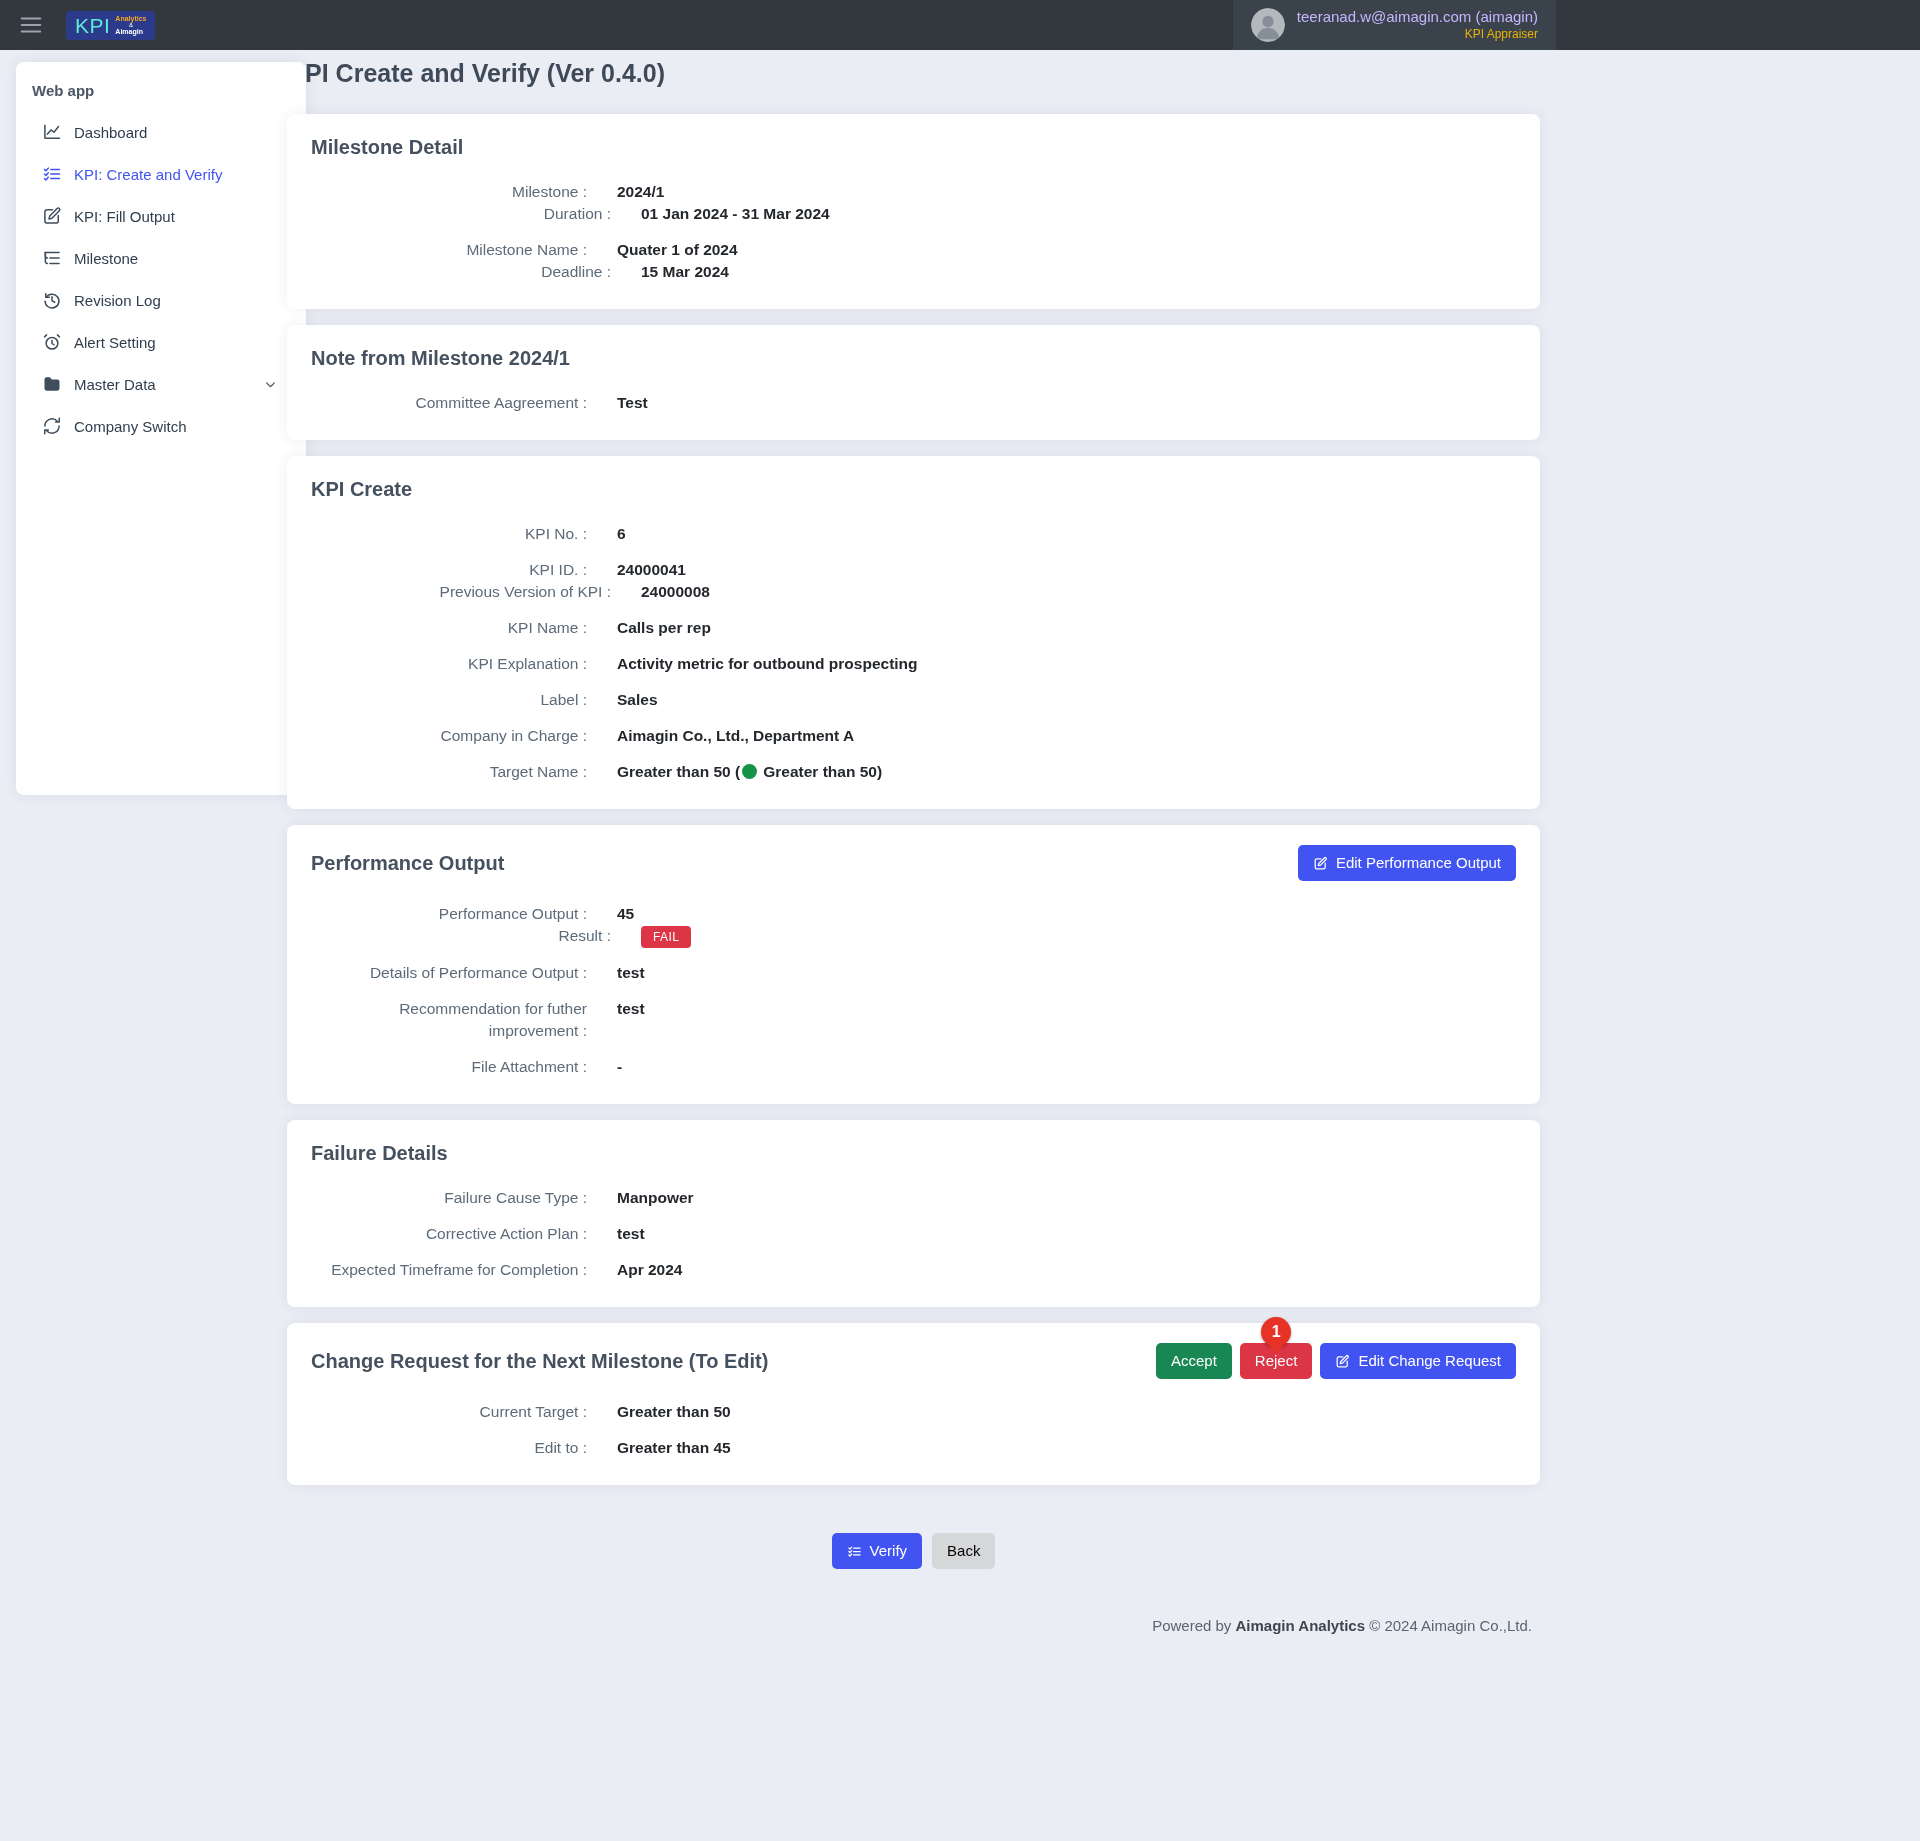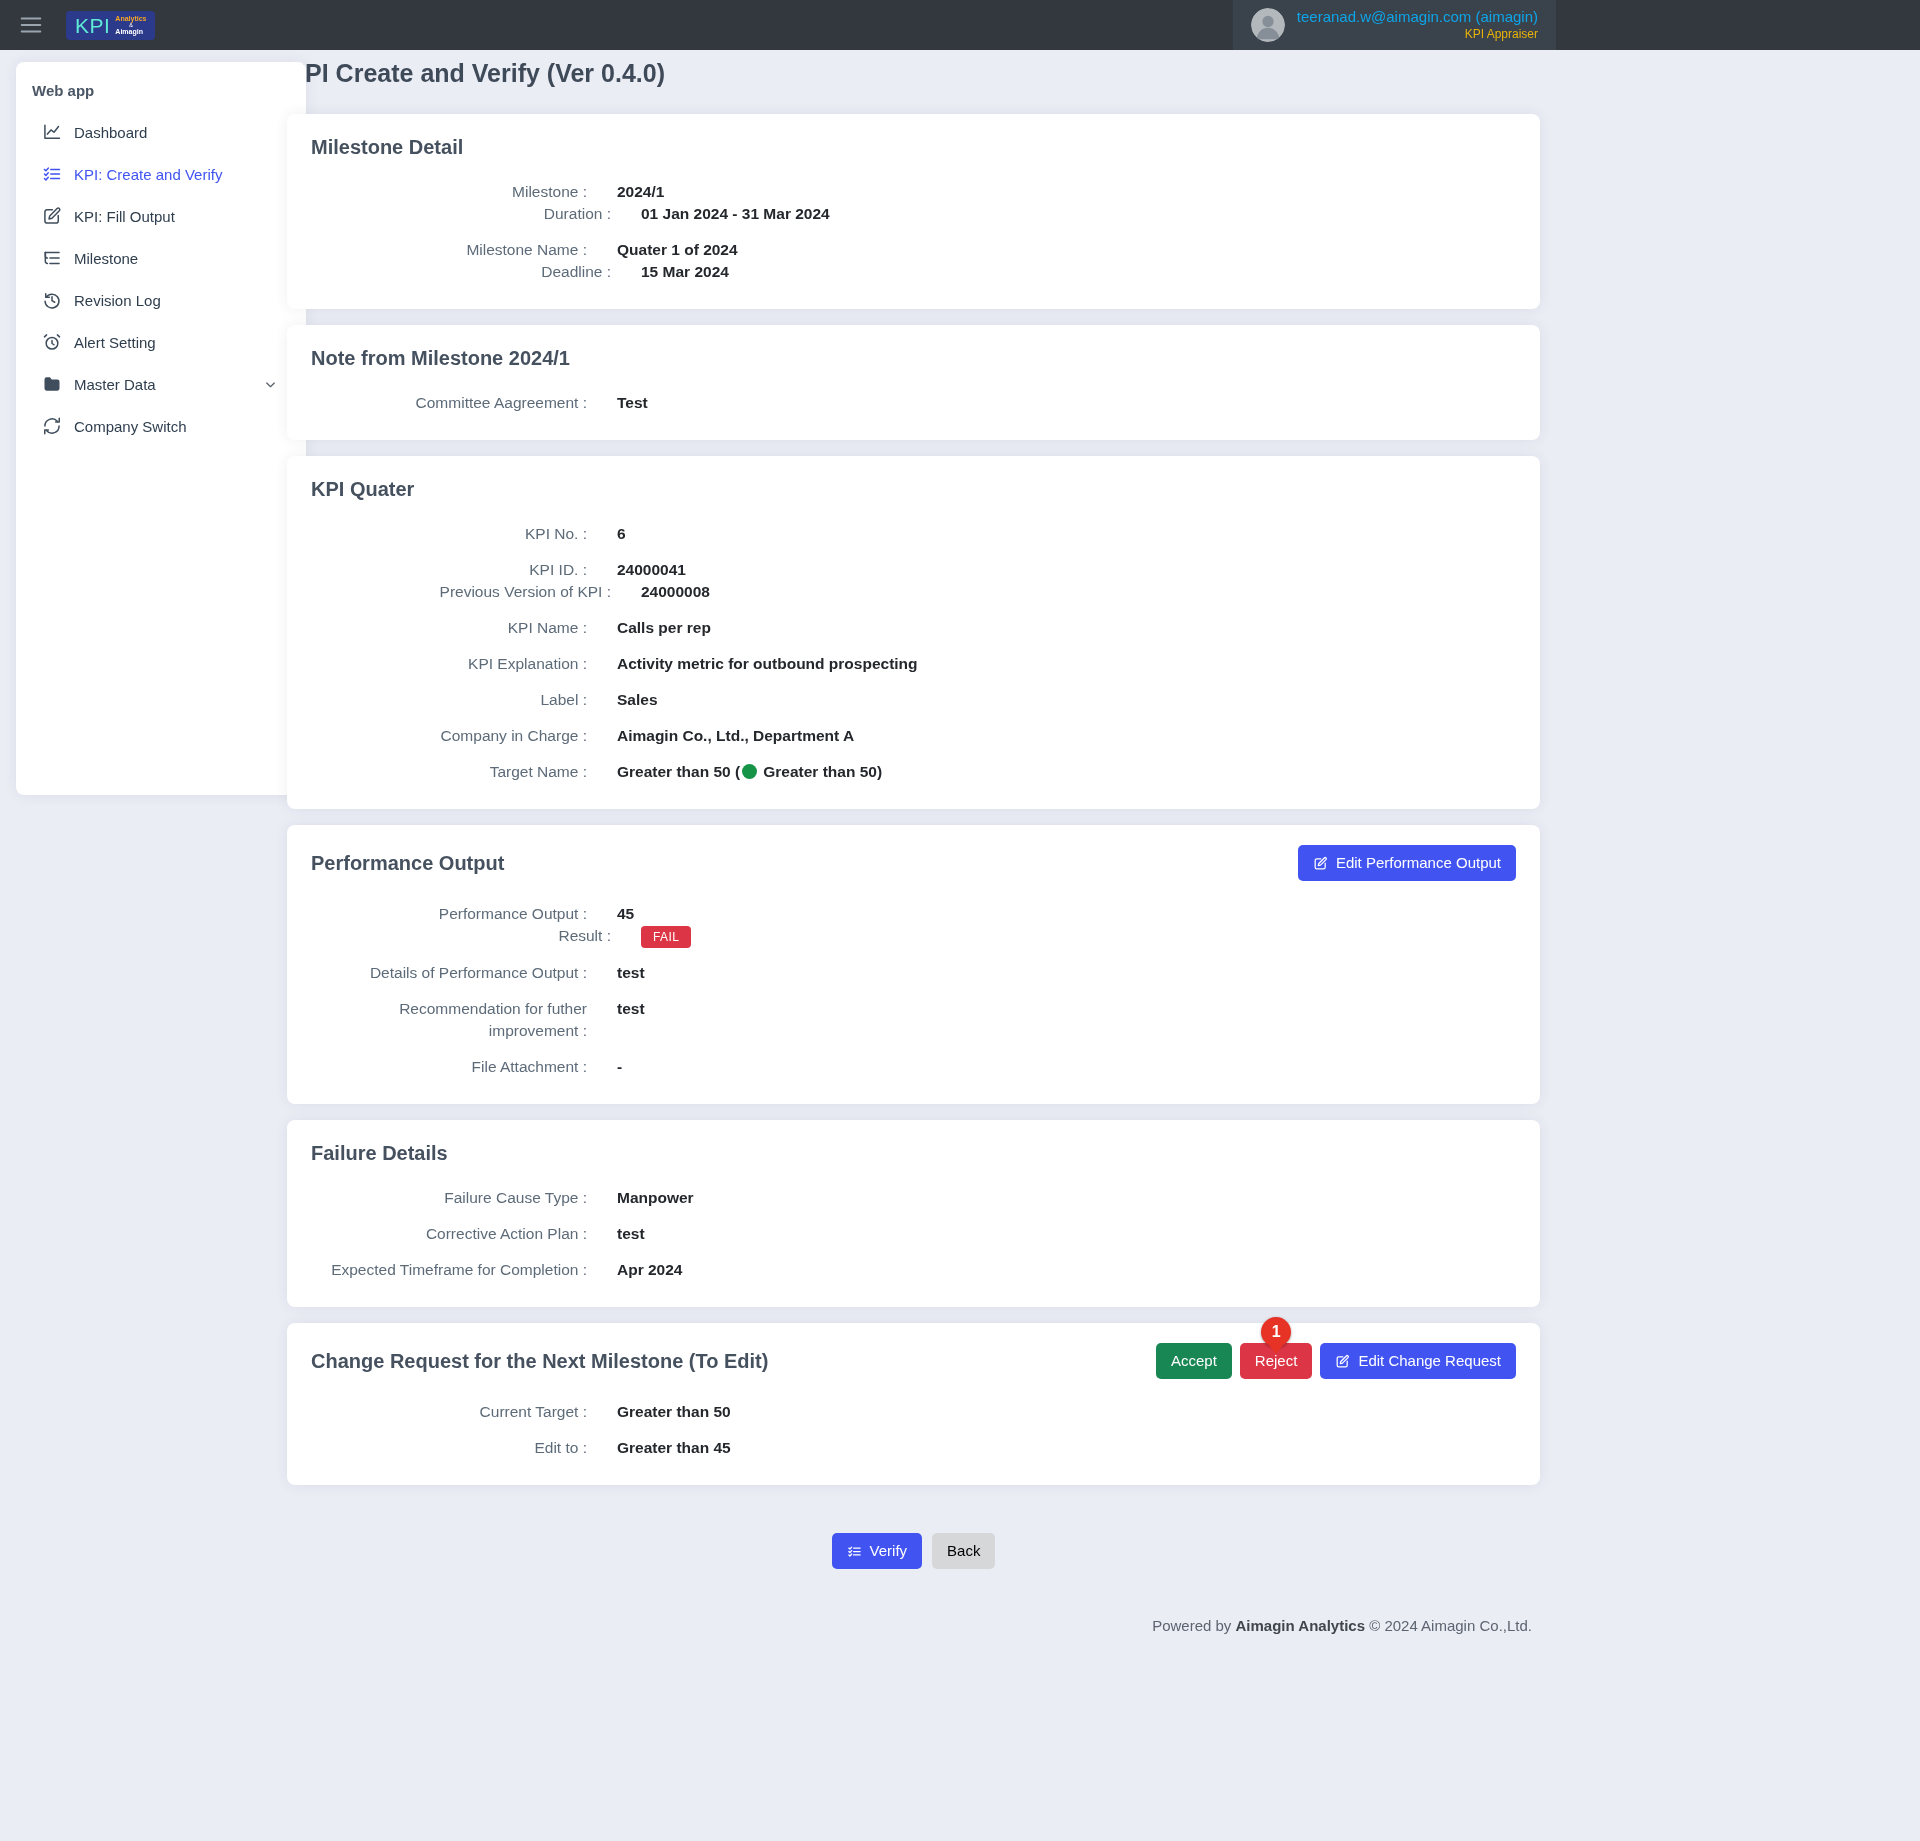--- a/index.html
+++ b/index.html
@@ -17,21 +17,21 @@
   .hamburger { background: none; border: none; margin-left: 18px; cursor: pointer; display: flex; align-items: center; }
   .logo { display: flex; align-items: center; gap: 5px; margin-left: 22px; background: #2c3a8c; border-radius: 4px; padding: 4px 9px; cursor: pointer; }
   .logo-main { color: #5eead4; font-size: 21px; font-weight: 400; letter-spacing: .5px; line-height: 1; }
   .logo-sub { display: flex; flex-direction: column; line-height: 1.05; }
   .logo-sub .l1 { color: #f5a623; font-size: 7px; font-weight: 700; }
   .logo-sub .l2 { color: #ffffff; font-size: 6px; text-align: center; }
   .logo-sub .l3 { color: #ffffff; font-size: 7px; font-weight: 700; }
   .user-block { margin-left: auto; height: 100%; background: #3a424b; display: flex; align-items: center; gap: 12px; padding: 0 18px; cursor: pointer; }
   .avatar { width: 34px; height: 34px; border-radius: 50%; overflow: hidden; display: block; flex: 0 0 auto; }
   .user-text { display: flex; flex-direction: column; align-items: flex-end; }
-  .user-email { color: #0ea5e9; font-size: 15px; line-height: 18px; }
+  .user-email { color: #c4b5fd; font-size: 15px; line-height: 18px; }
   .user-role { color: #eab308; font-size: 12px; line-height: 15px; margin-top: 1px; }
   
   .sidebar { position: absolute; left: 16px; top: 62px; width: 290px; height: 733px; background: #ffffff; border-radius: 8px; box-shadow: 0 0 14px rgba(33,45,80,.08); padding: 14px 12px; }
   .side-head { font-size: 15px; font-weight: 700; color: #4b5766; margin: 6px 0 12px 4px; }
   .side-item { display: flex; align-items: center; gap: 12px; padding: 11px 16px 11px 14px; font-size: 15px; color: #2f3e4e; cursor: pointer; white-space: nowrap; border-radius: 4px; }
   .side-item .sicon { display: flex; align-items: center; color: #3f4d5c; }
   .side-item.active { color: #4154f1; }
   .side-item.active .sicon { color: #4154f1; }
   .chev { margin-left: auto; display: flex; align-items: center; color: #59646f; }
   
@@ -225,21 +225,21 @@
     <h2 class="card-title">Note from Milestone 2024/1</h2>
     <div class="frow">
       <div class="col">
         <div class="flabel">Committee Aagreement :</div>
         <div class="fvalue">Test</div>
       </div>
     </div>
   </section>
 
   <section class="card">
-    <h2 class="card-title">KPI Quater</h2>
+    <h2 class="card-title">KPI Create</h2>
     <div class="frow">
       <div class="col">
         <div class="flabel">KPI No. :</div>
         <div class="fvalue">6</div>
       </div>
     </div>
     <div class="frow">
       <div class="col">
         <div class="flabel">KPI ID. :</div>
         <div class="fvalue">24000041</div>

